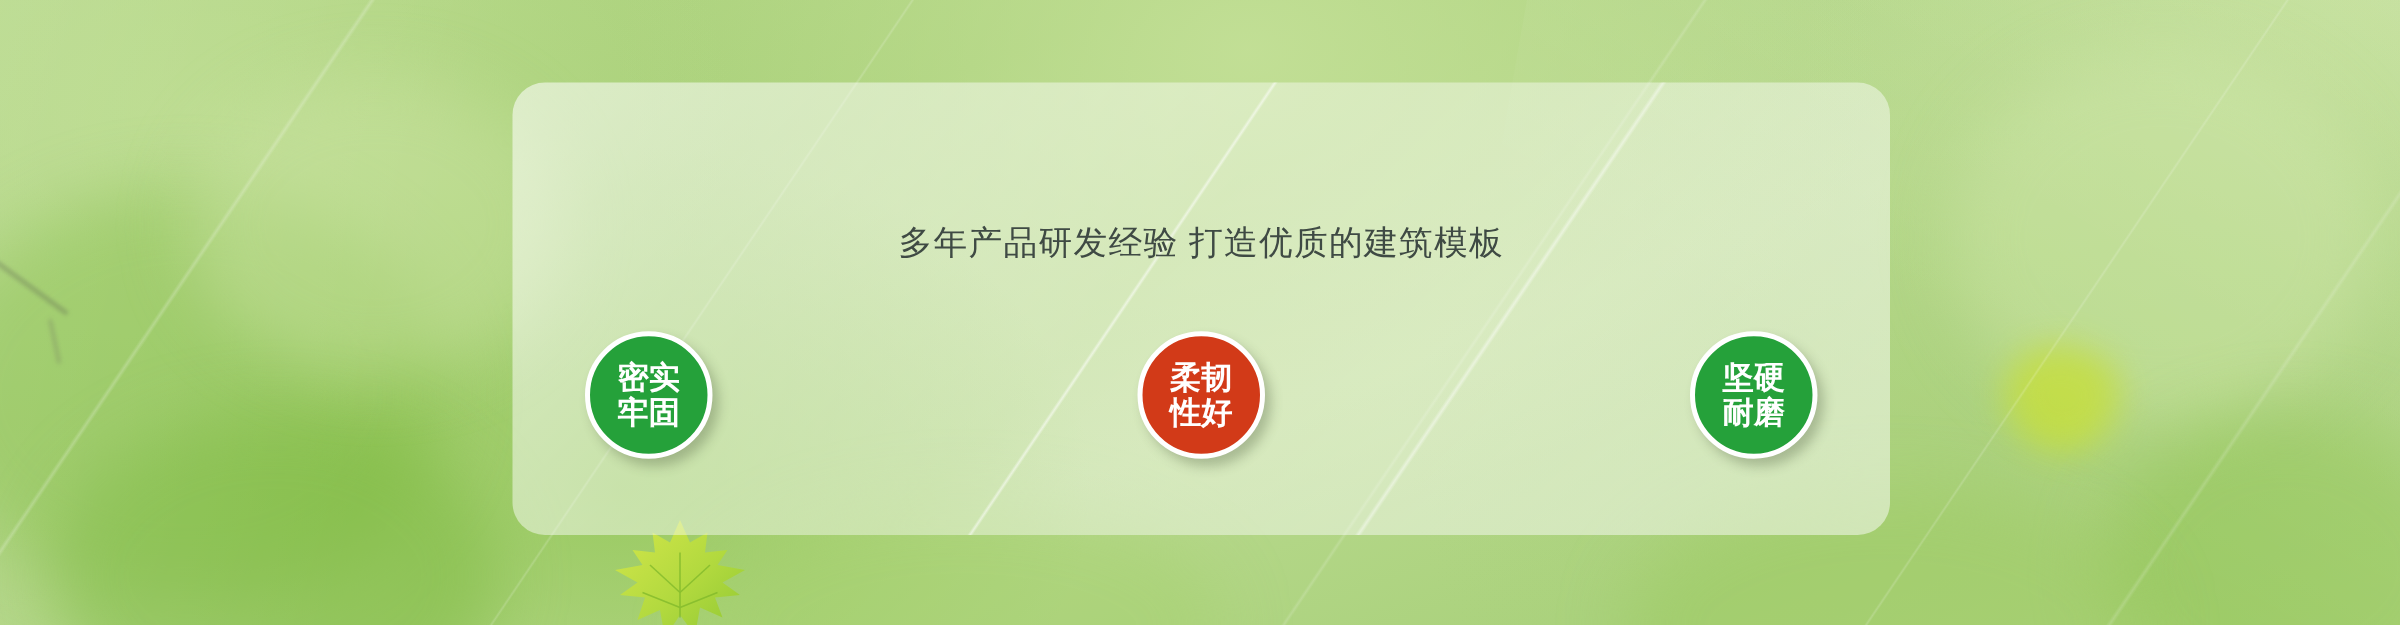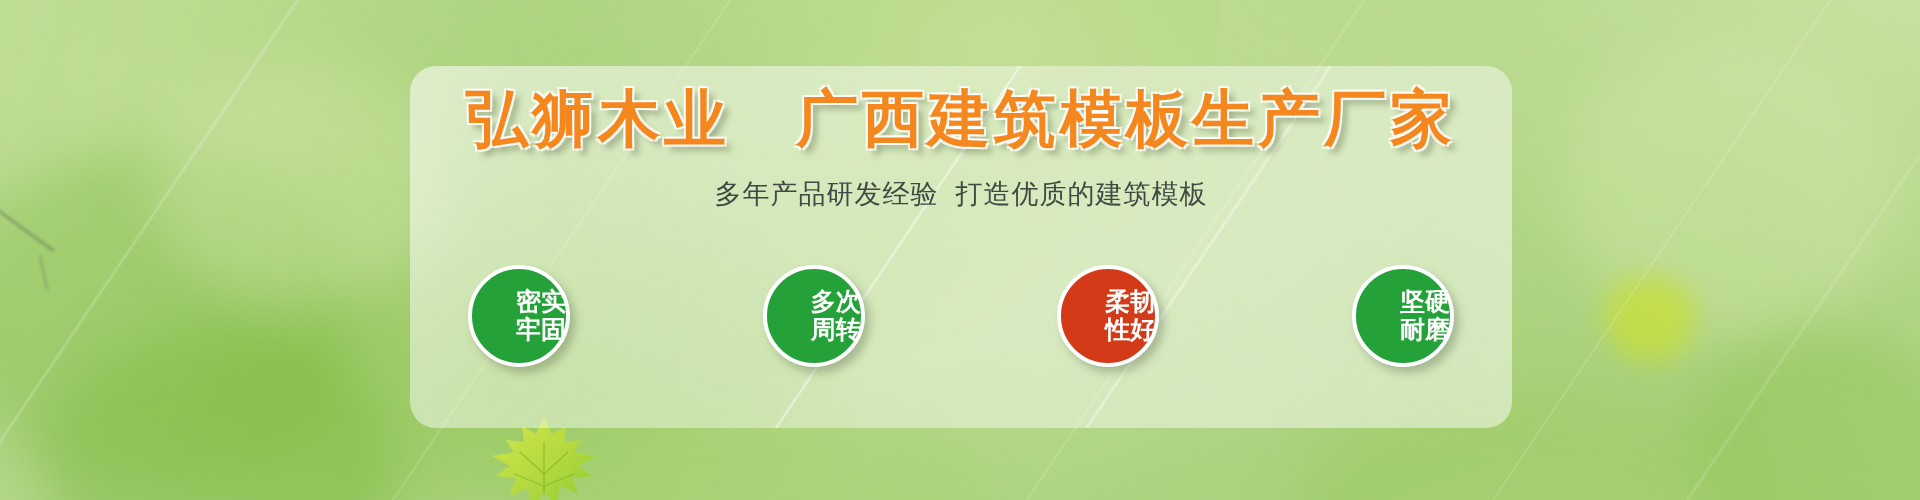--- a/index.html
+++ b/index.html
@@ -171,21 +171,21 @@
        6px 6px 6px rgba(80,95,60,0.42);
     line-height: 1.25;
   }
 
   
   .subtitle {
     position: absolute;
     left: 0; right: 0;
     top: 110px;
     text-align: center;
-    font-family: Liberation Mono, monospace;
+    font-family: Liberation Sans, sans-serif;
     font-size: 27px;
     font-weight: 400;
     letter-spacing: 1px;
     color: #3f4a44;
     white-space: pre;
   }
 
   
   .badge-row {
     position: absolute;
@@ -199,21 +199,21 @@
   }
   .badge {
     position: relative;
     width: 102px;
     height: 102px;
     border-radius: 50%;
     box-sizing: border-box;
     border: 4px solid #ffffff;
     display: flex;
     flex-direction: column;
-    align-items: flex-end;
+    align-items: center;
     justify-content: center;
     box-shadow: 5px 6px 9px rgba(70,86,55,0.32);
     flex: 0 0 auto;
   }
   .badge-green { background: #25a13a; }
   .badge-red   { background: #d23a18; }
   .badge span {
     display: block;
     color: #ffffff;
     font-family: "DejaVu Sans", "Liberation Sans", sans-serif;
@@ -262,36 +262,31 @@
       <path d="M58 62 L34 40"></path>
       <path d="M58 62 L82 40"></path>
       <path d="M58 74 L28 62"></path>
       <path d="M58 74 L88 62"></path>
     </g>
   </svg>
 
   <div id="panel">
     <div class="panel-sheen"></div>
 
-    <div class="headline">弘狮木业　广西建筑模板生产厂家</div>
 
     <div class="subtitle">多年产品研发经验 打造优质的建筑模板</div>
 
     <div class="badge-row">
 
       <div class="badge badge-green">
         <span>密实</span>
         <span>牢固</span>
       </div>
 
 
-      <div class="badge badge-green">
-        <span>多次</span>
-        <span>周转</span>
-      </div>
 
 
 
       <div class="badge badge-red">
         <span>柔韧</span>
         <span>性好</span>
       </div>
 
       <div class="badge badge-green">
         <span>坚硬</span>

